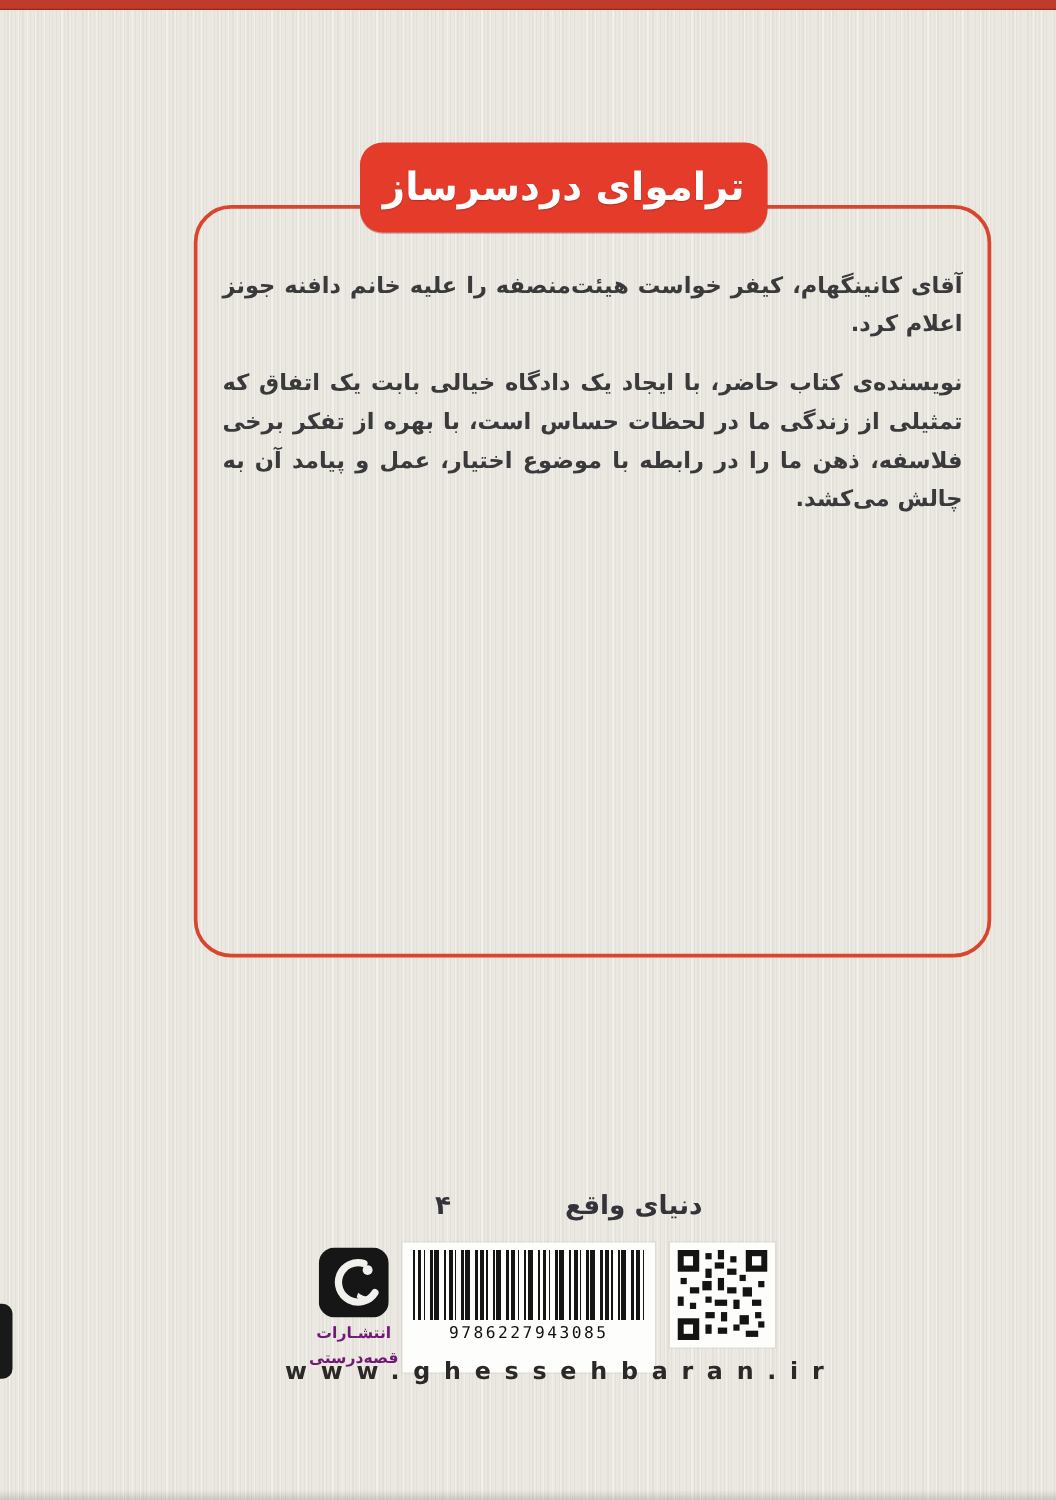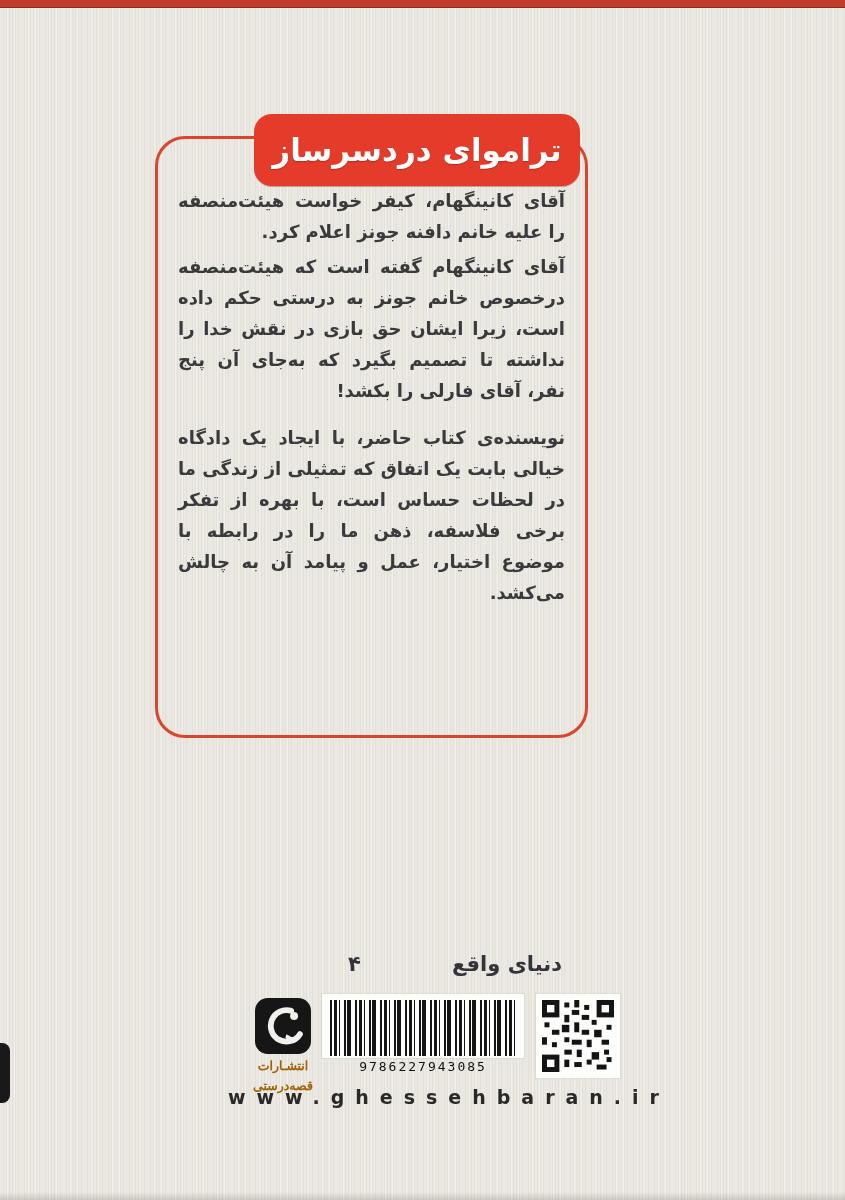--- a/index.html
+++ b/index.html
@@ -18,36 +18,36 @@
   .bottom-shadow{
     position:absolute;left:0;bottom:0;width:845px;height:8px;
     background:linear-gradient(180deg, rgba(0,0,0,0) 0%, rgba(60,55,45,0.18) 100%);
   }
   .spine-mark{
     position:absolute;left:-14px;top:1043px;width:24px;height:60px;
     background:#191919;border-radius:8px;
   }
   
   .synopsis-box{
-    position:absolute;left:155px;top:136px;width:433px;height:602px;
+    position:absolute;left:155px;top:164px;width:638px;height:602px;
     border:3px solid #d8462f;border-radius:30px;
     box-sizing:border-box;
     padding:46px 20px 10px 20px;
     overflow:hidden;
   }
   .synopsis-text{
     direction:rtl;text-align:justify;
     color:#3a3a3c;font-weight:bold;
     font-size:18px;line-height:31px;
   }
   .synopsis-text p{margin:0 0 4px 0;}
   .synopsis-text p.spaced{margin-top:16px;}
   
   .title-badge{
-    position:absolute;left:254px;top:114px;width:326px;height:72px;
+    position:absolute;left:288px;top:114px;width:326px;height:72px;
     background:#e43b2a;border-radius:18px;
     display:flex;align-items:center;justify-content:center;
     box-shadow:0 1px 0 rgba(120,30,20,0.35);
     z-index:3;
   }
   .title-badge span{
     color:#ffffff;font-weight:bold;font-size:31px;line-height:1;
     direction:rtl;white-space:nowrap;
     text-shadow:0 1px 1px rgba(120,25,15,0.4);
   }
@@ -57,25 +57,25 @@
     display:flex;direction:rtl;align-items:center;justify-content:space-between;
     color:#34333a;font-weight:bold;font-size:21px;
   }
   .series-row .num{padding-left:18px;}
   
   .publisher-block{
     position:absolute;left:246px;top:998px;width:74px;text-align:center;
   }
   .publisher-logo{display:block;margin:0 auto;}
   .publisher-name{
-    direction:rtl;color:#a16207;font-weight:bold;font-size:12.5px;line-height:16px;
-    margin-top:4px;white-space:nowrap;font-family:Liberation Serif, serif;
+    direction:rtl;color:#701a75;font-weight:bold;font-size:12.5px;line-height:16px;
+    margin-top:4px;white-space:nowrap;
   }
   .barcode-label{
-    position:absolute;left:322px;top:994px;width:202px;height:64px;
+    position:absolute;left:322px;top:994px;width:202px;height:104px;
     background:#fdfdfb;box-shadow:0 0 0 1px rgba(0,0,0,0.05);
     box-sizing:border-box;padding:6px 8px 16px 8px;
   }
   .barcode-bars{
     width:186px;height:56px;
     background:
       repeating-linear-gradient(90deg,
         #151515 0 2px, #fdfdfb 2px 4px,
         #151515 4px 7px, #fdfdfb 7px 9px,
         #151515 9px 10px, #fdfdfb 10px 14px,
@@ -104,21 +104,20 @@
 
 <div class="spine-mark"></div>
 
 <div class="title-badge">
   <span>تراموای دردسرساز</span>
 </div>
 
 <div class="synopsis-box">
   <div class="synopsis-text">
     <p>آقای کانینگهام، کیفر خواست هیئت‌منصفه را علیه خانم دافنه جونز اعلام کرد.</p>
-    <p>آقای کانینگهام گفته است که هیئت‌منصفه درخصوص خانم جونز به درستی حکم داده است، زیرا ایشان حق بازی در نقش خدا را نداشته تا تصمیم بگیرد که به‌جای آن پنج نفر، آقای فارلی را بکشد!</p>
     <p class="spaced">نویسنده‌ی کتاب حاضر، با ایجاد یک دادگاه خیالی بابت یک اتفاق که تمثیلی از زندگی ما در لحظات حساس است، با بهره از تفکر برخی فلاسفه، ذهن ما را در رابطه با موضوع اختیار، عمل و پیامد آن به چالش می‌کشد.</p>
   </div>
 </div>
 
 <div class="series-row">
   <span>دنیای واقع</span>
   <span class="num">۴</span>
 </div>
 
 <div class="publisher-block">

